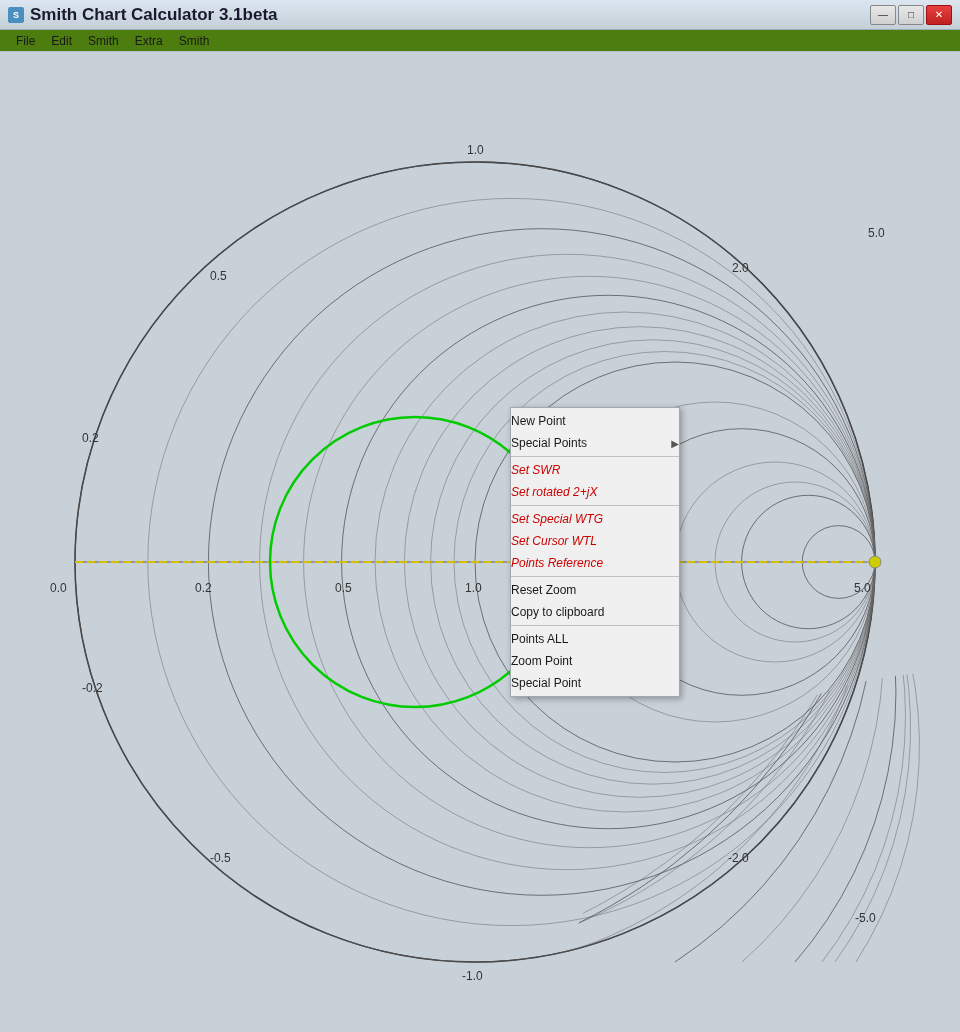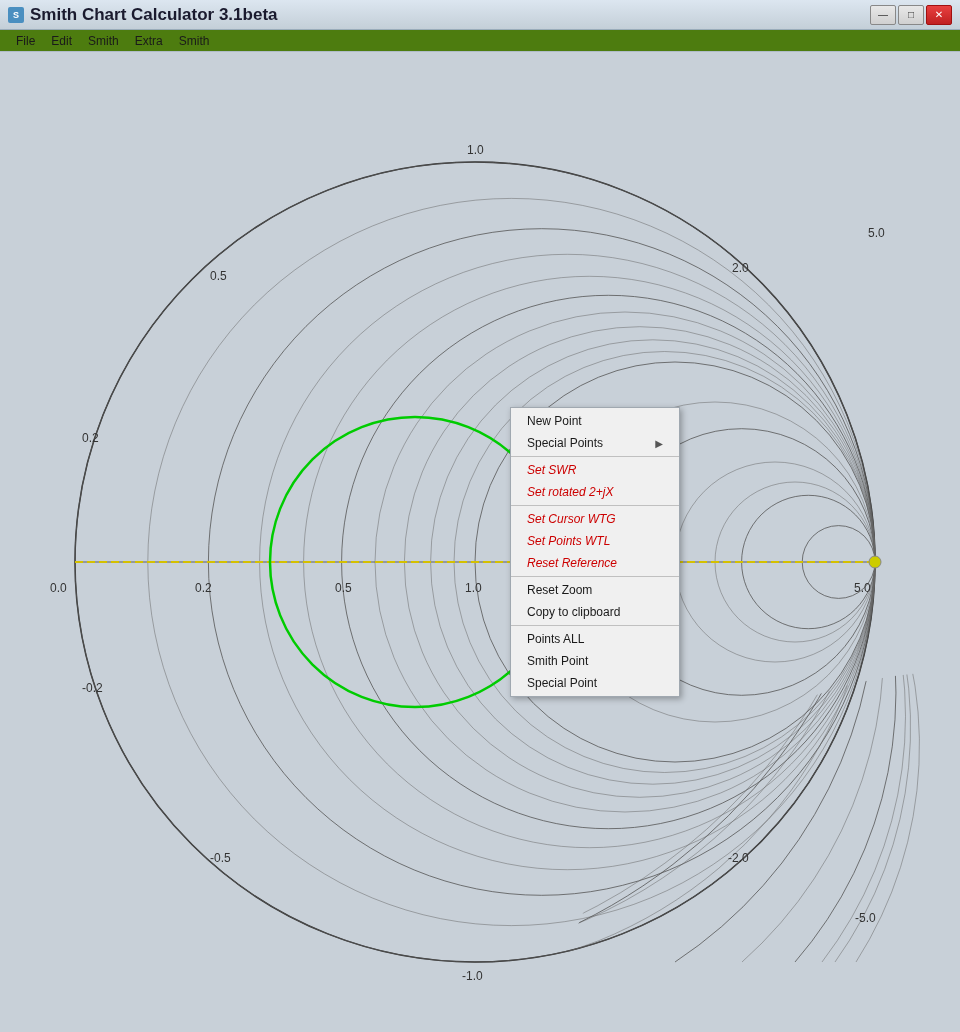--- a/index.html
+++ b/index.html
@@ -109,21 +109,21 @@
       top: 355px;
       left: 510px;
       background: #f0f0f0;
       border: 1px solid #a0a8b0;
       box-shadow: 2px 2px 6px rgba(0,0,0,0.3);
       min-width: 170px;
       z-index: 100;
       padding: 2px 0;
     }
     .ctx-item {
-      padding: 4px 16px;
+      padding: 4px 0;
       cursor: pointer;
       color: #1a1a1a;
       display: flex;
       align-items: center;
       justify-content: space-between;
       white-space: nowrap;
     }
     .ctx-separator {
       height: 1px;
       background: #c0c0c0;
@@ -310,39 +310,39 @@
     </div>
     <div class="ctx-separator"></div>
     <div class="ctx-item red-text">
       <span>Set SWR</span>
     </div>
     <div class="ctx-item red-text">
       <span>Set rotated 2+jX</span>
     </div>
     <div class="ctx-separator"></div>
     <div class="ctx-item red-text">
-      <span>Set Cursor WTG</span>
-    </div>
-    <div class="ctx-item red-text">
-      <span>Set Points WTL</span>
-    </div>
-    <div class="ctx-item red-text">
-      <span>Reset Reference</span>
+      <span>Set Special WTG</span>
+    </div>
+    <div class="ctx-item red-text">
+      <span>Set Cursor WTL</span>
+    </div>
+    <div class="ctx-item red-text">
+      <span>Points Reference</span>
     </div>
     <div class="ctx-separator"></div>
     <div class="ctx-item">
       <span>Reset Zoom</span>
     </div>
     <div class="ctx-item">
       <span>Copy to clipboard</span>
     </div>
     <div class="ctx-separator"></div>
     <div class="ctx-item">
       <span>Points ALL</span>
     </div>
     <div class="ctx-item">
-      <span>Smith Point</span>
+      <span>Zoom Point</span>
     </div>
     <div class="ctx-item">
       <span>Special Point</span>
     </div>
   </div>
 </div>
 
 </body></html>

